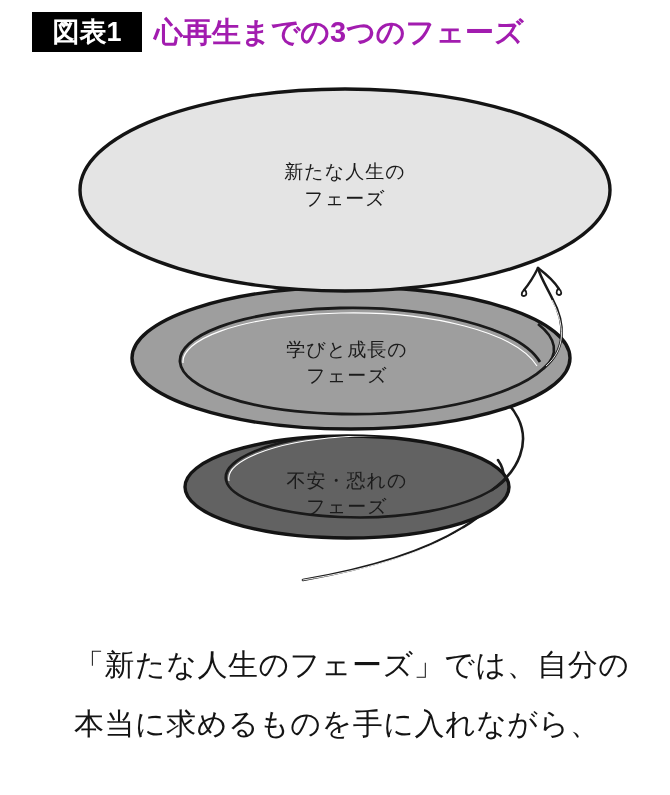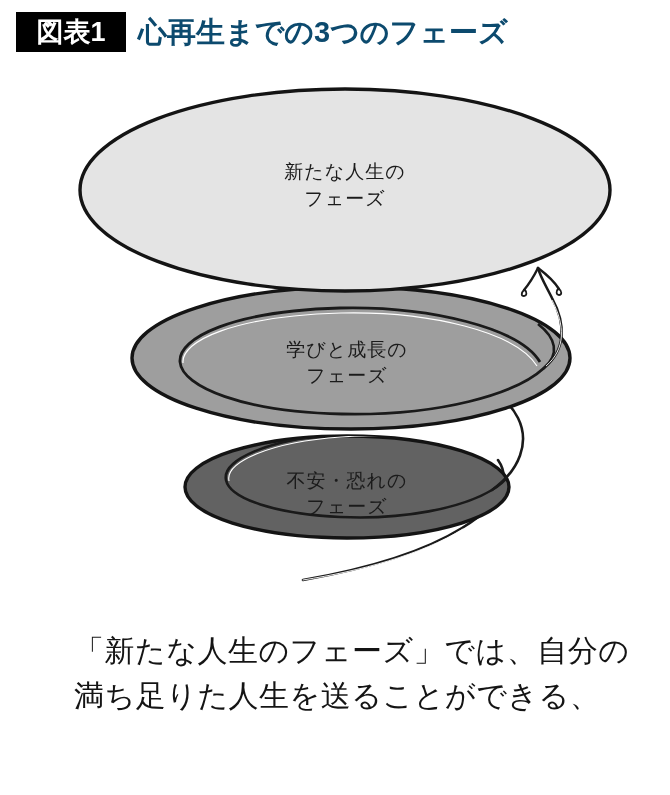--- a/index.html
+++ b/index.html
@@ -12,21 +12,21 @@
     height: 795px;
     position: relative;
     overflow: hidden;
     font-family: "Liberation Sans", "DejaVu Sans", sans-serif;
     color: #1a1a1a;
   }
 
   
   #header {
     position: absolute;
-    left: 0;
+    left: 16px;
     top: 0;
     width: 562px;
     height: 70px;
   }
   #figure-badge {
     position: absolute;
     left: 16px;
     top: 12px;
     width: 110px;
     height: 40px;
@@ -41,21 +41,21 @@
     box-sizing: border-box;
   }
   #figure-title {
     position: absolute;
     left: 138px;
     top: 11px;
     height: 42px;
     line-height: 42px;
     font-size: 29px;
     font-weight: bold;
-    color: #0c4a6e;
+    color: #a21caf;
     white-space: nowrap;
   }
 
   
   #diagram {
     position: absolute;
     left: 0;
     top: 62px;
     width: 670px;
     height: 560px;
@@ -77,20 +77,21 @@
     left: 74px;
     top: 628px;
     width: 530px;
   }
   .caption-line {
     font-size: 30px;
     line-height: 45px;
     color: #141414;
     letter-spacing: 0.5px;
     white-space: nowrap;
+    margin-top: 14px;
   }
 </style>
 </head>
 <body>
 
 <div id="header">
   <div id="figure-badge">図表1</div>
   <div id="figure-title">心再生までの3つのフェーズ</div>
 </div>
 
@@ -158,14 +159,14 @@
       <ellipse cx="345" cy="128" rx="265" ry="101" fill="#e4e4e4" stroke="#141414" stroke-width="3.4"></ellipse>
       <text class="ellipse-label" x="345" y="116">新たな人生の</text>
       <text class="ellipse-label" x="345" y="143">フェーズ</text>
     </g>
 
   </svg>
 </div>
 
 <div id="caption">
   <div class="caption-line">「新たな人生のフェーズ」では、自分の</div>
-  <div class="caption-line">満ち足りた人生を送ることができる、</div>
+  <div class="caption-line">本当に求めるものを手に入れながら、</div>
 </div>
 
 </body></html>

